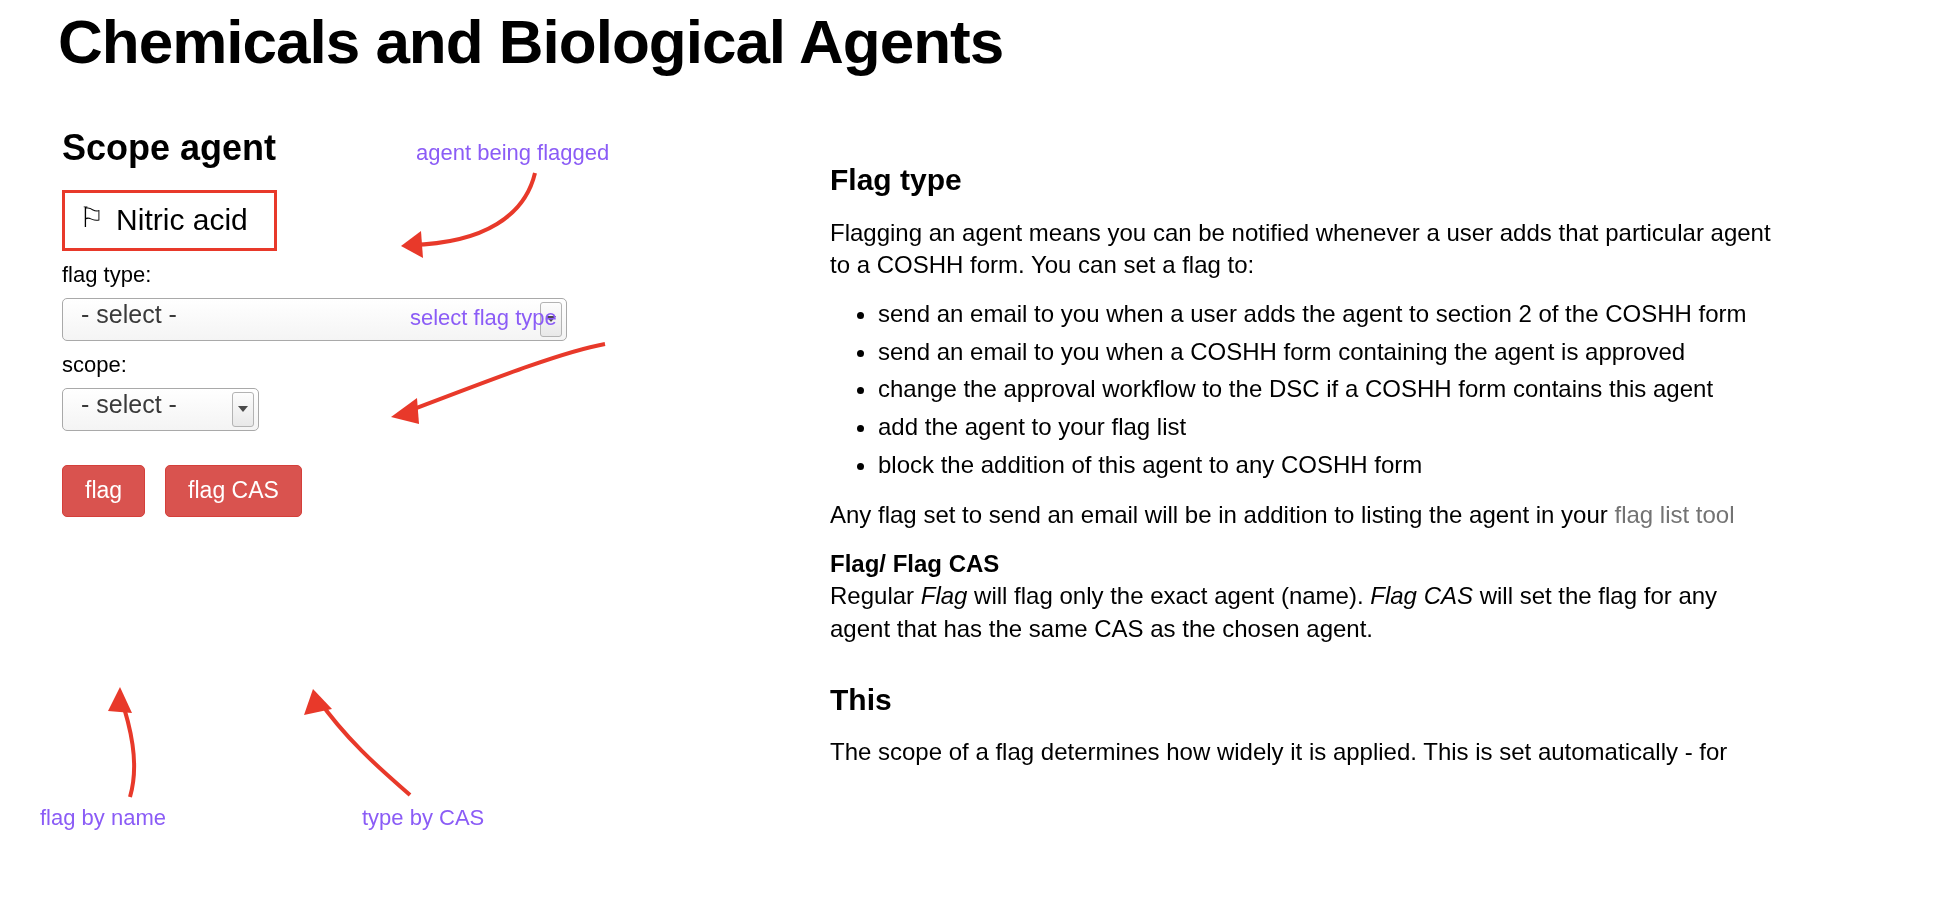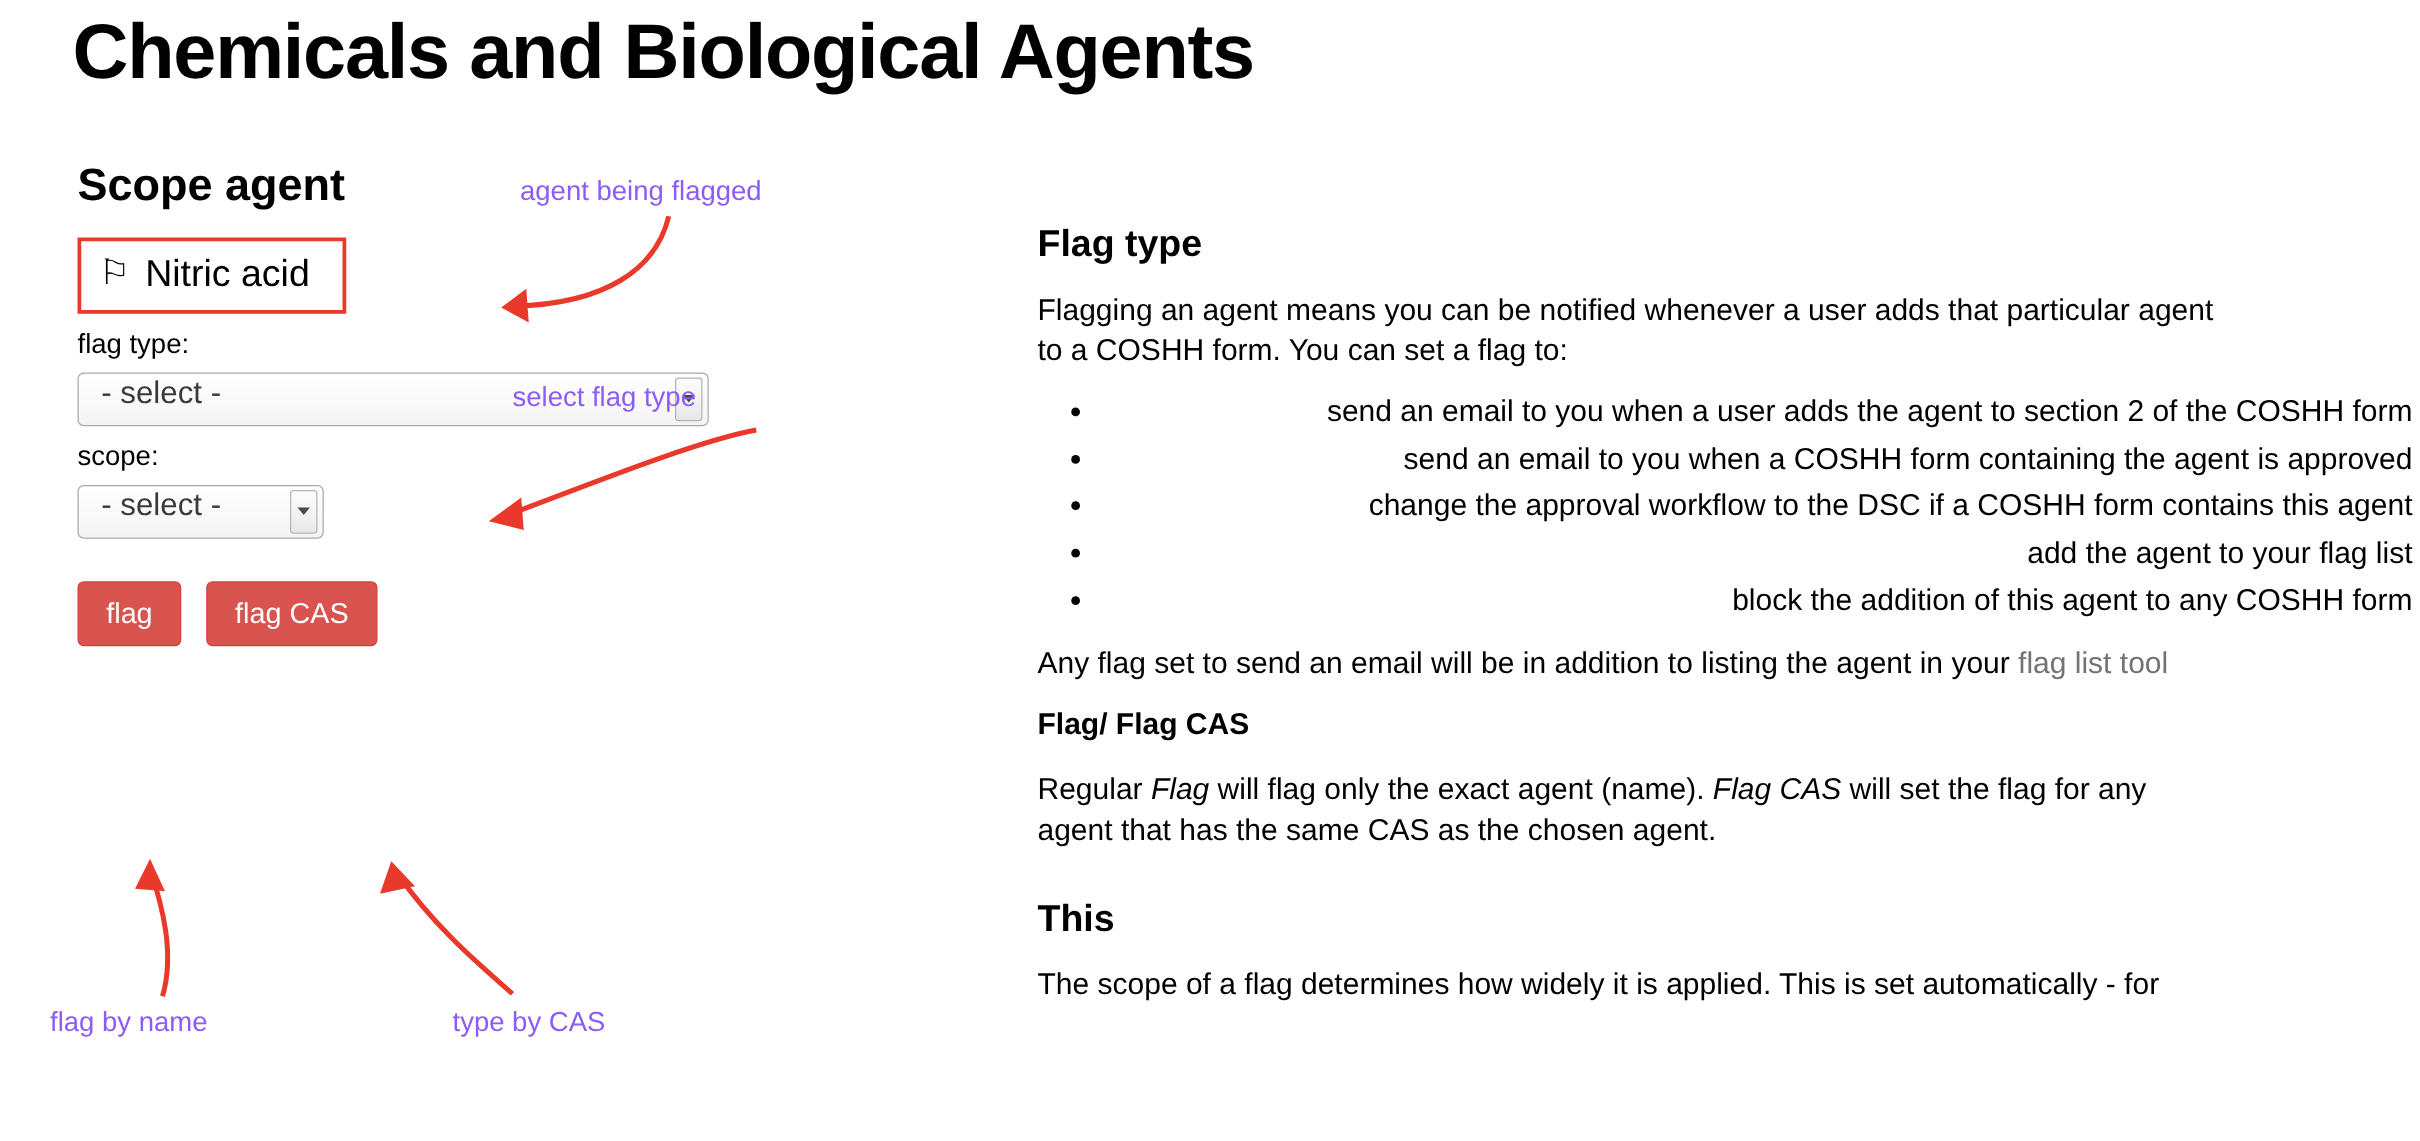--- a/index.html
+++ b/index.html
@@ -146,32 +146,31 @@
     position: absolute;
     left: 830px;
     top: 160px;
     width: 1100px;
     font-size: 24px;
     line-height: 1.36;
   }
   #right-col h2 {
     font-size: 30px;
     font-weight: bold;
-    margin: 16px 0 16px 0;
+    margin: 0 0 16px 0;
   }
   #right-col h2.scope-h { margin-top: 34px; }
   #right-col p { margin: 0 0 16px 0; }
   #right-col ul {
     margin: 0 0 18px 0;
     padding-left: 48px;
-    text-align: right;
   }
   #right-col li { margin-bottom: 5px; }
   #right-col a { color: #737373; text-decoration: none; }
-  .bold-sub { font-weight: bold; font-size: 24px; margin: 0 0 20px 0; }
+  .bold-sub { font-weight: bold; font-size: 24px; margin: 0 0 0 0; }
   em { font-style: italic; }
 </style>
 </head>
 <body>
 
 <div id="page-title">Chemicals and Biological Agents</div>
 
 <div id="left-col">
 
   <h2 id="flag-agent-heading">Scope agent</h2>

